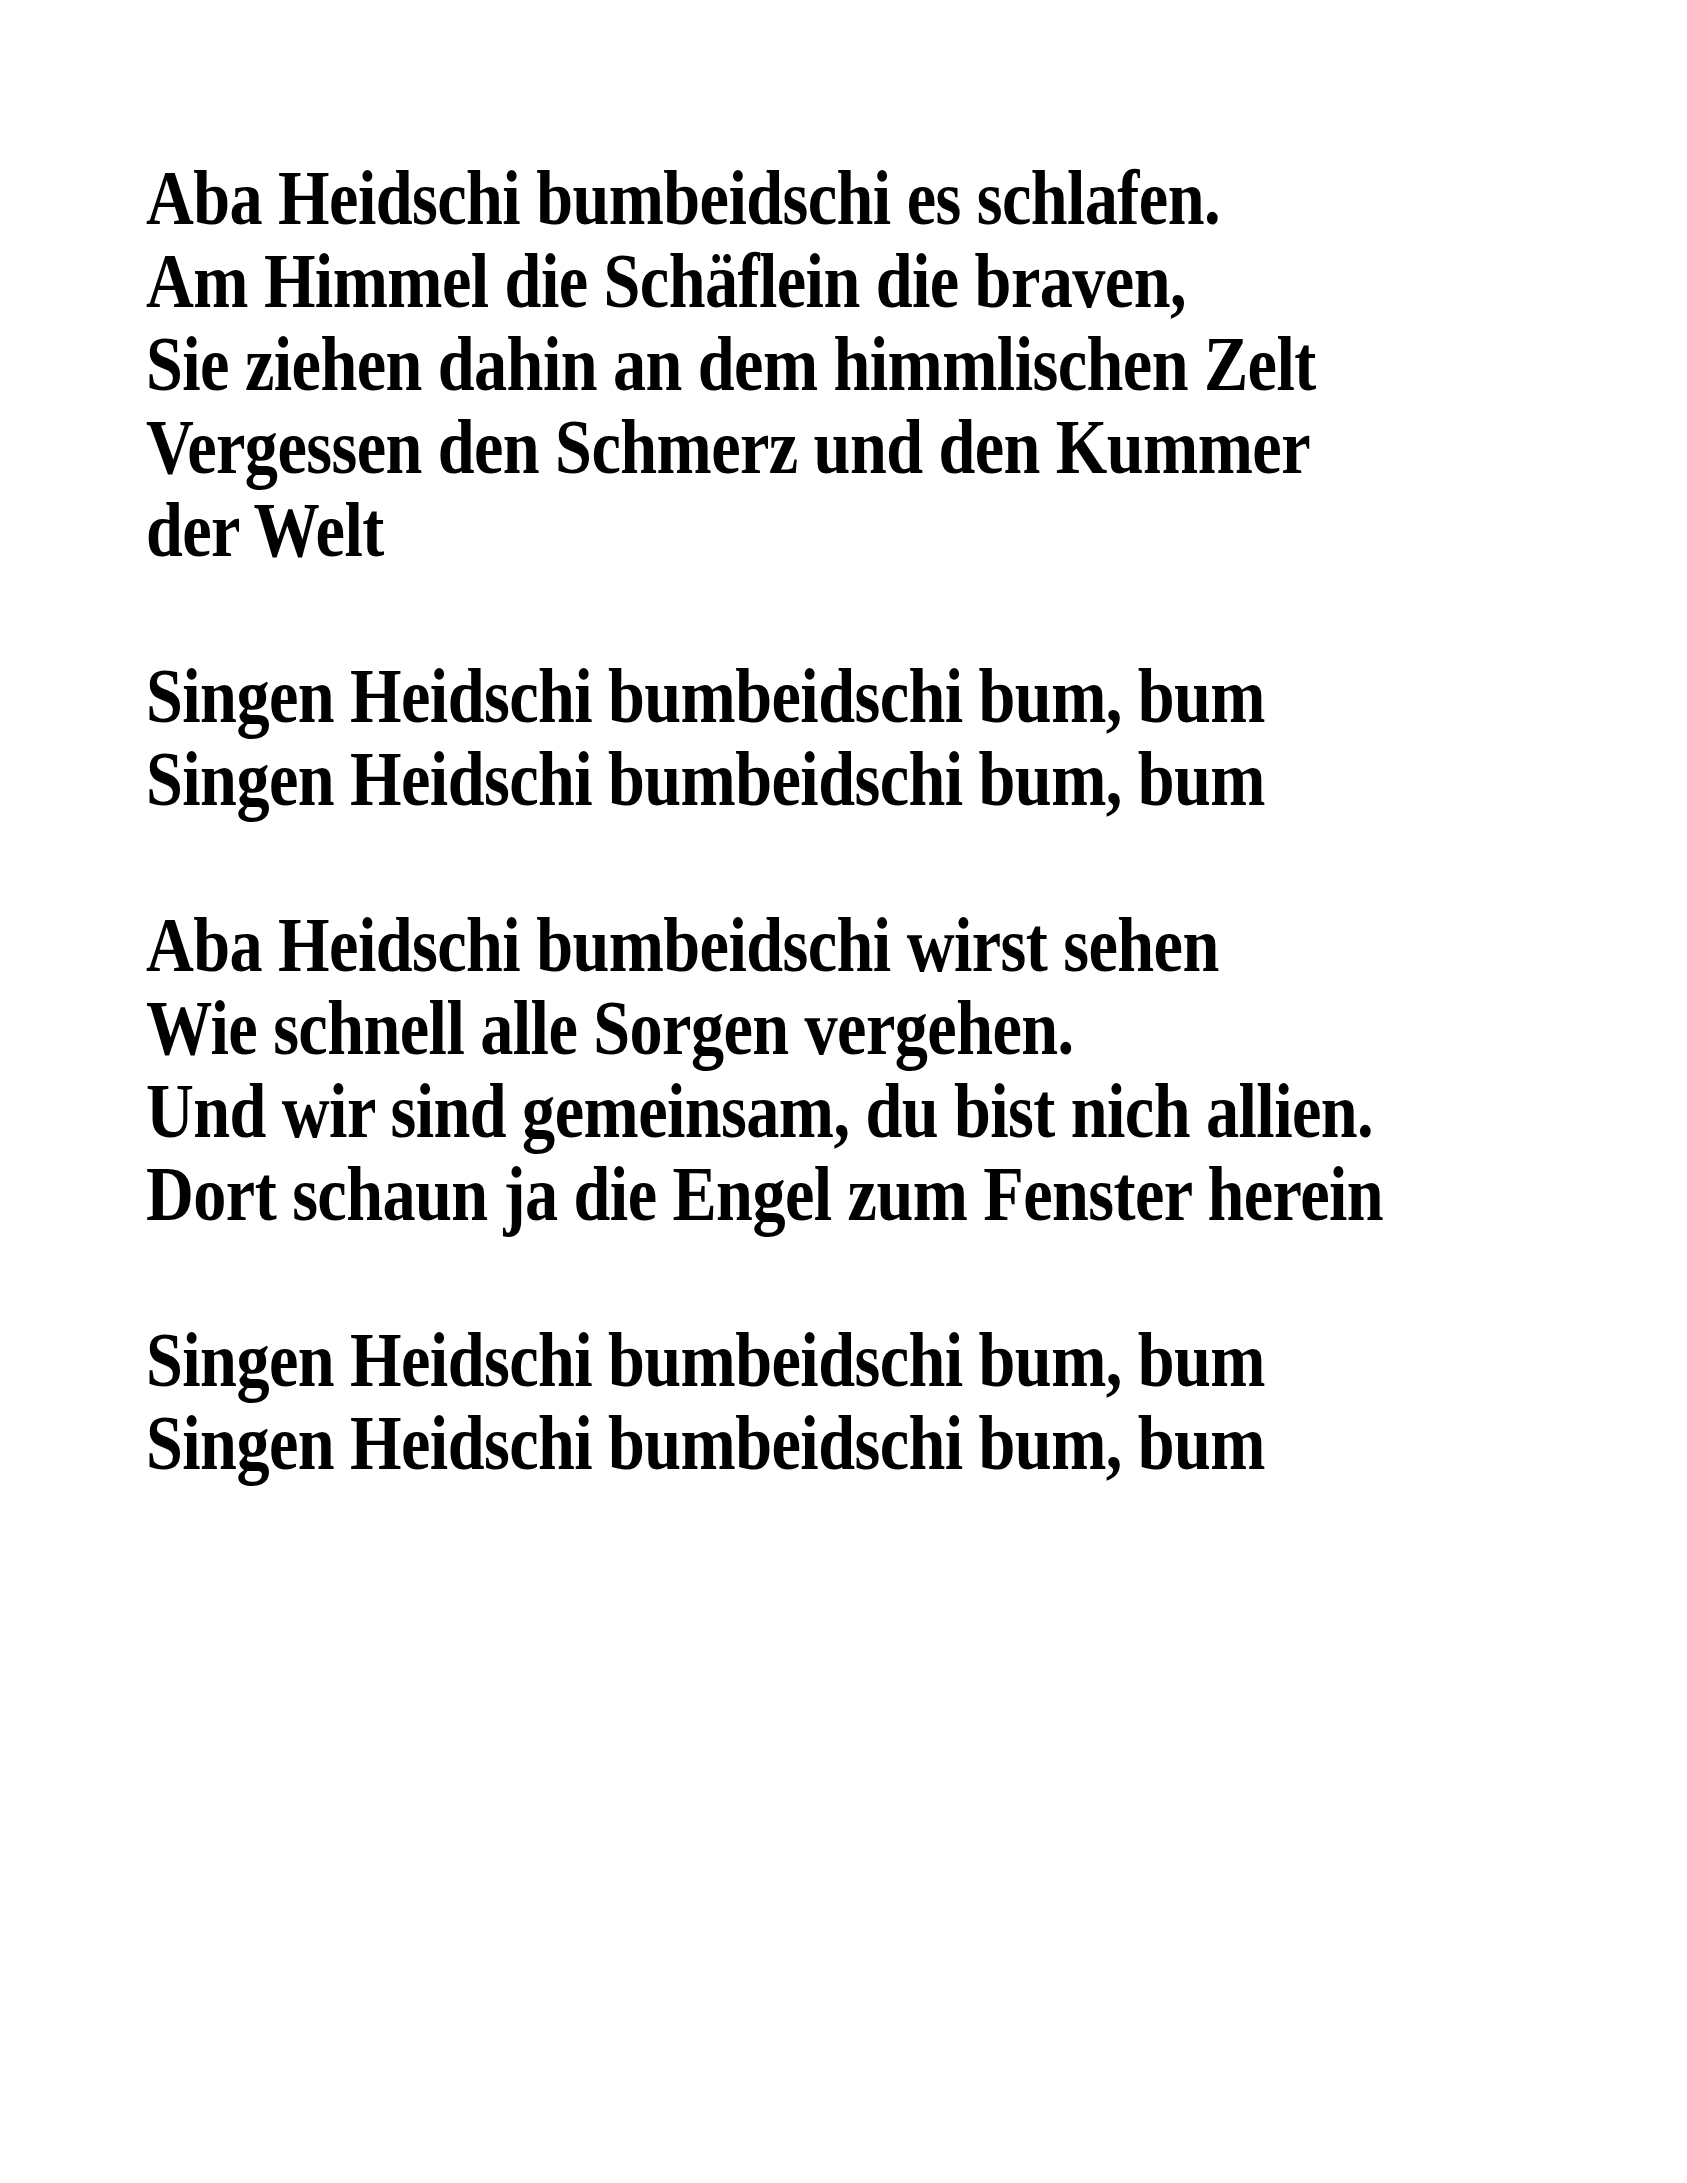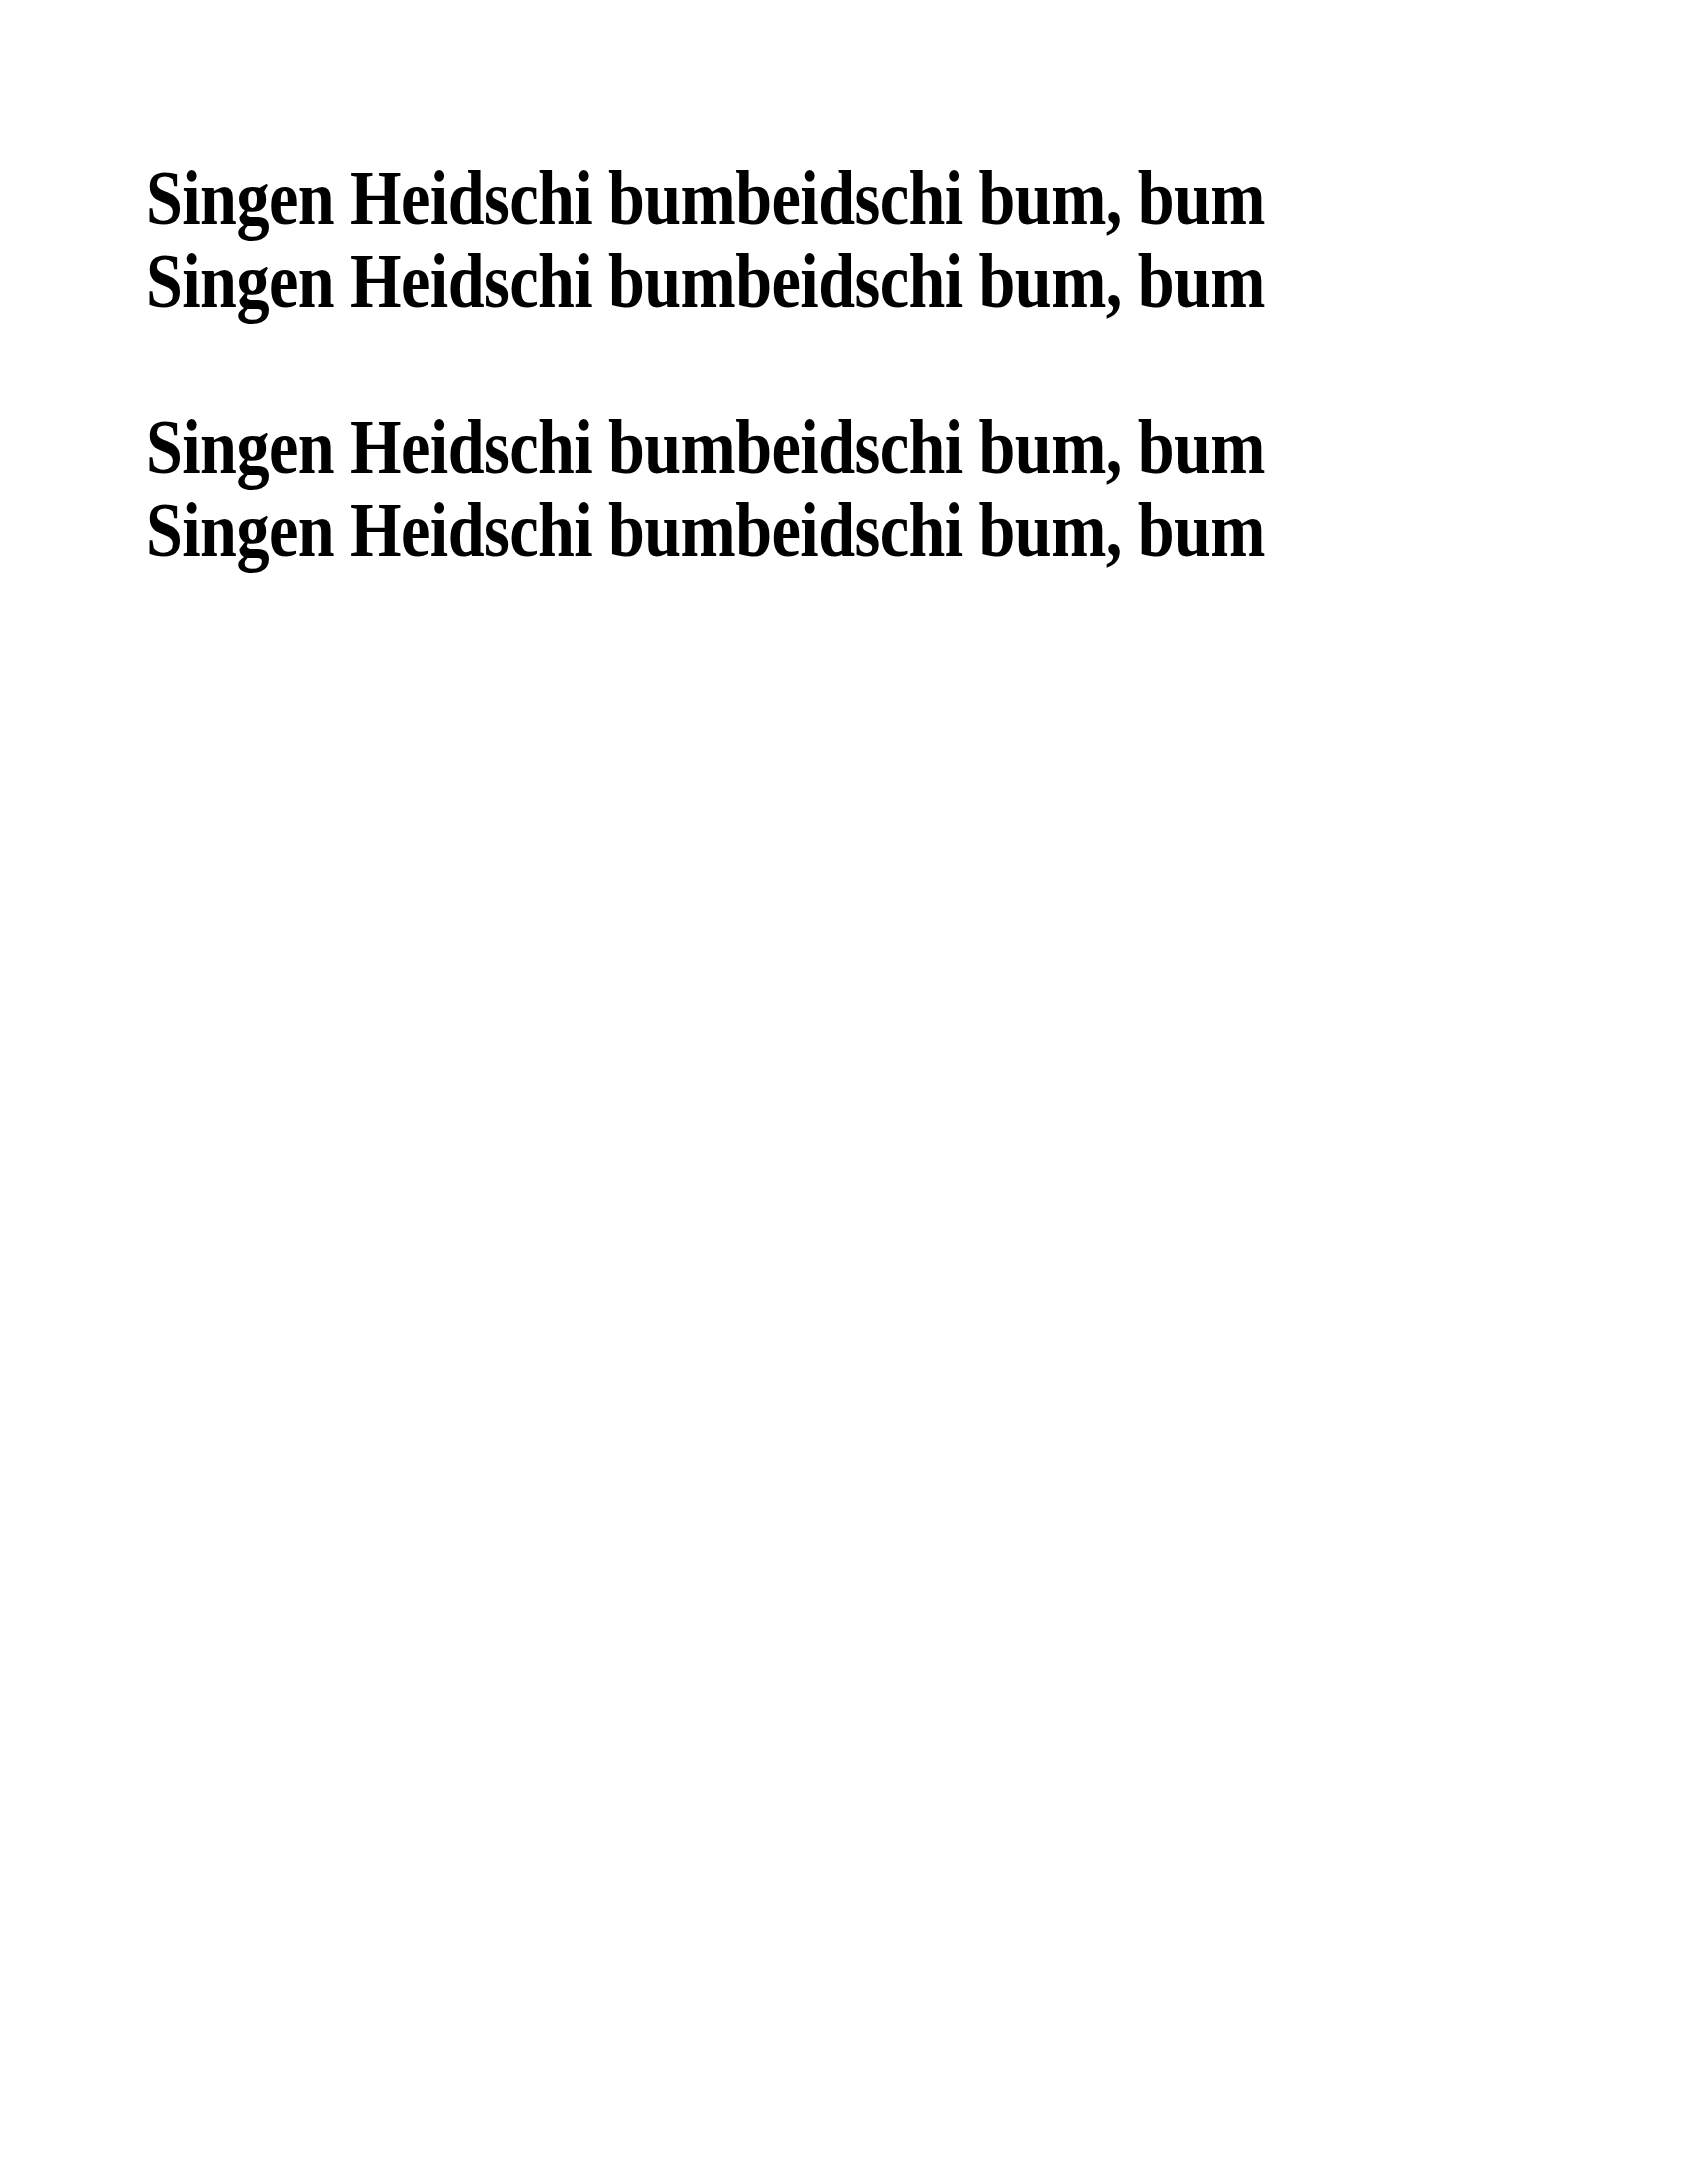--- a/index.html
+++ b/index.html
@@ -38,26 +38,39 @@
     transform-origin: 0 0;
     letter-spacing: -0.7px;
   }
 </style>
 </head>
 <body>
 
 <div class="page">
   <div class="lyrics">
 
+    <div class="stanza">
+      <div class="line">Aba Heidschi bumbeidschi es schlafen.</div>
+      <div class="line">Am Himmel die Schäflein die braven,</div>
+      <div class="line">Sie ziehen dahin an dem himmlischen Zelt</div>
+      <div class="line">Vergessen den Schmerz und den Kummer</div>
+      <div class="line">der Welt</div>
+    </div>
 
     <div class="stanza">
       <div class="line">Singen Heidschi bumbeidschi bum, bum</div>
       <div class="line">Singen Heidschi bumbeidschi bum, bum</div>
     </div>
 
+    <div class="stanza">
+      <div class="line">Aba Heidschi bumbeidschi wirst sehen</div>
+      <div class="line">Wie schnell alle Sorgen vergehen.</div>
+      <div class="line">Und wir sind gemeinsam, du bist nich allien.</div>
+      <div class="line">Dort schaun ja die Engel zum Fenster herein</div>
+    </div>
 
     <div class="stanza">
       <div class="line">Singen Heidschi bumbeidschi bum, bum</div>
       <div class="line">Singen Heidschi bumbeidschi bum, bum</div>
     </div>
 
   </div>
 </div>
 
 

